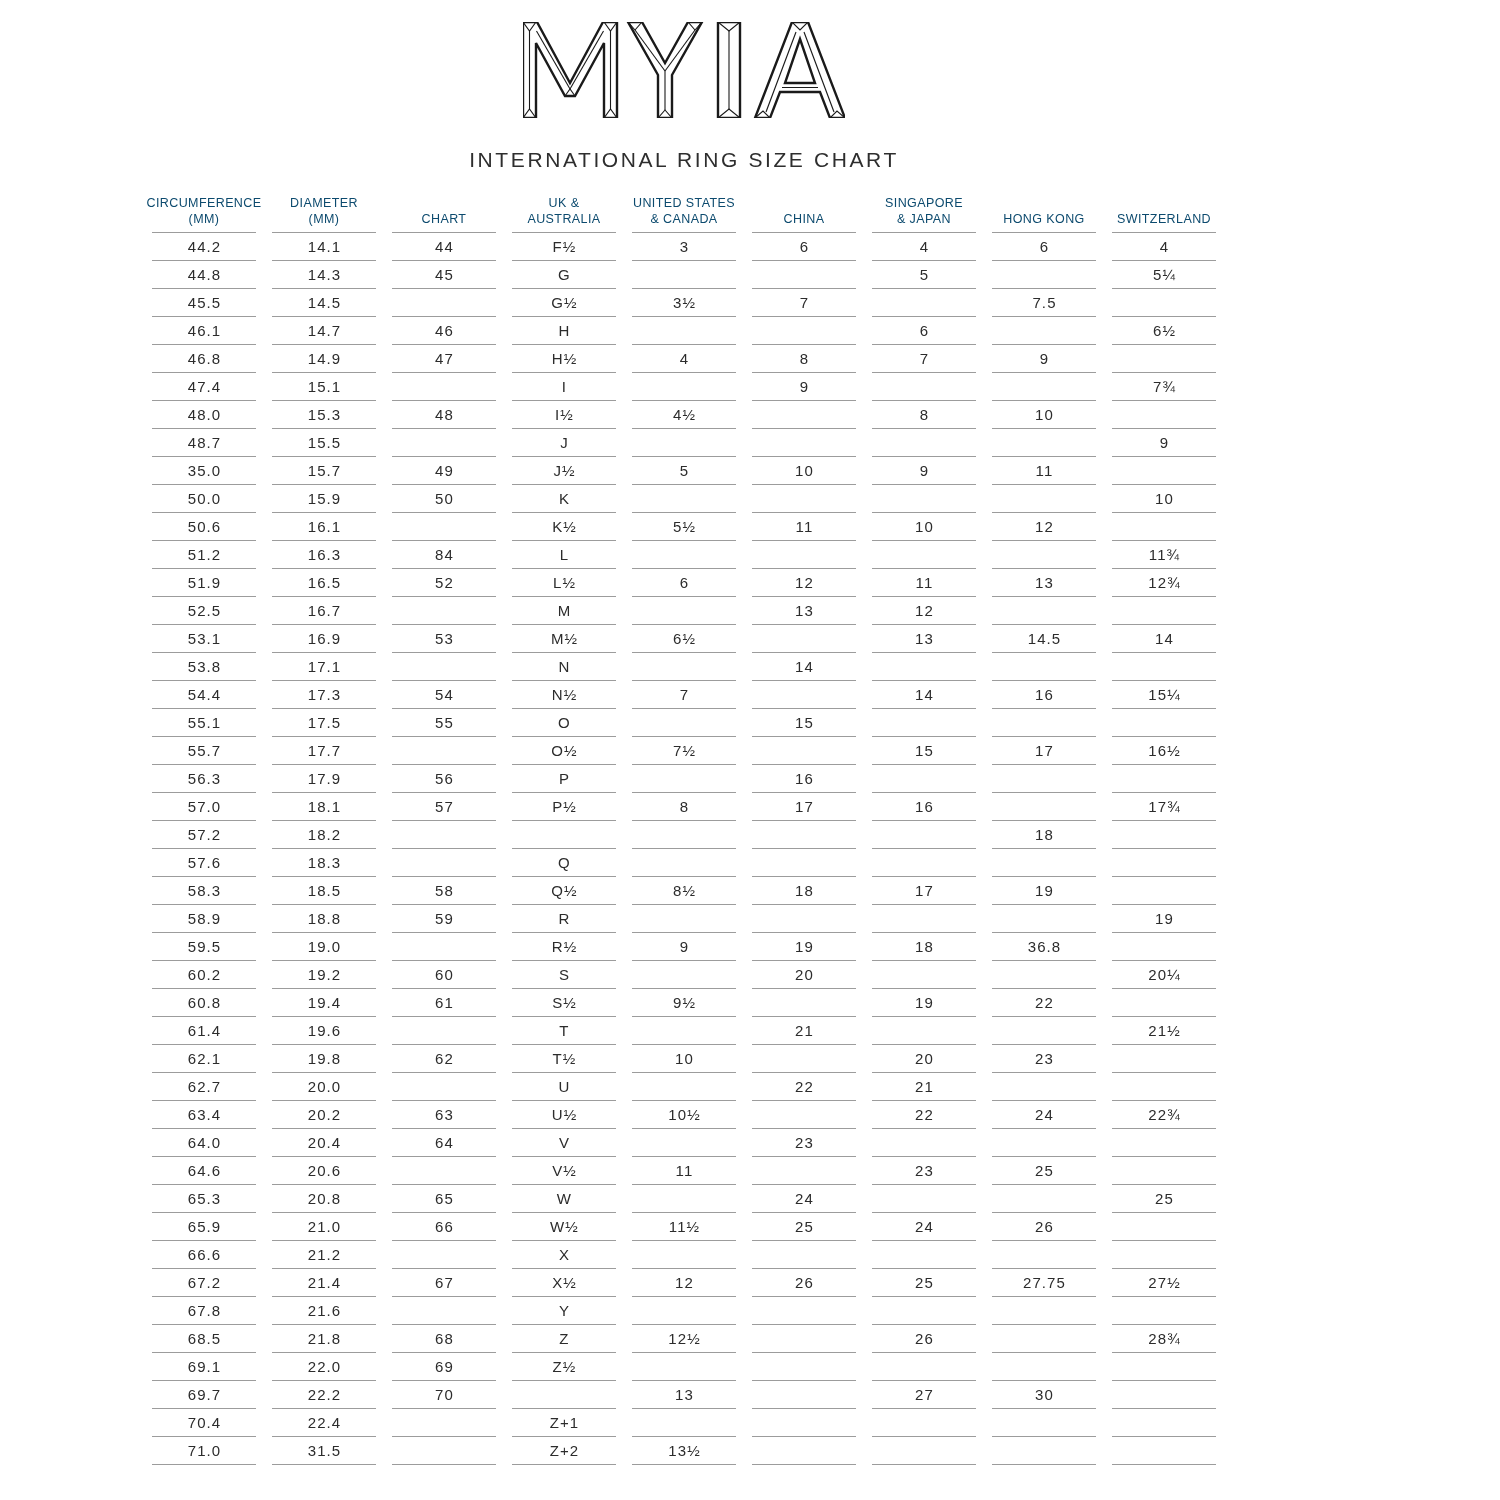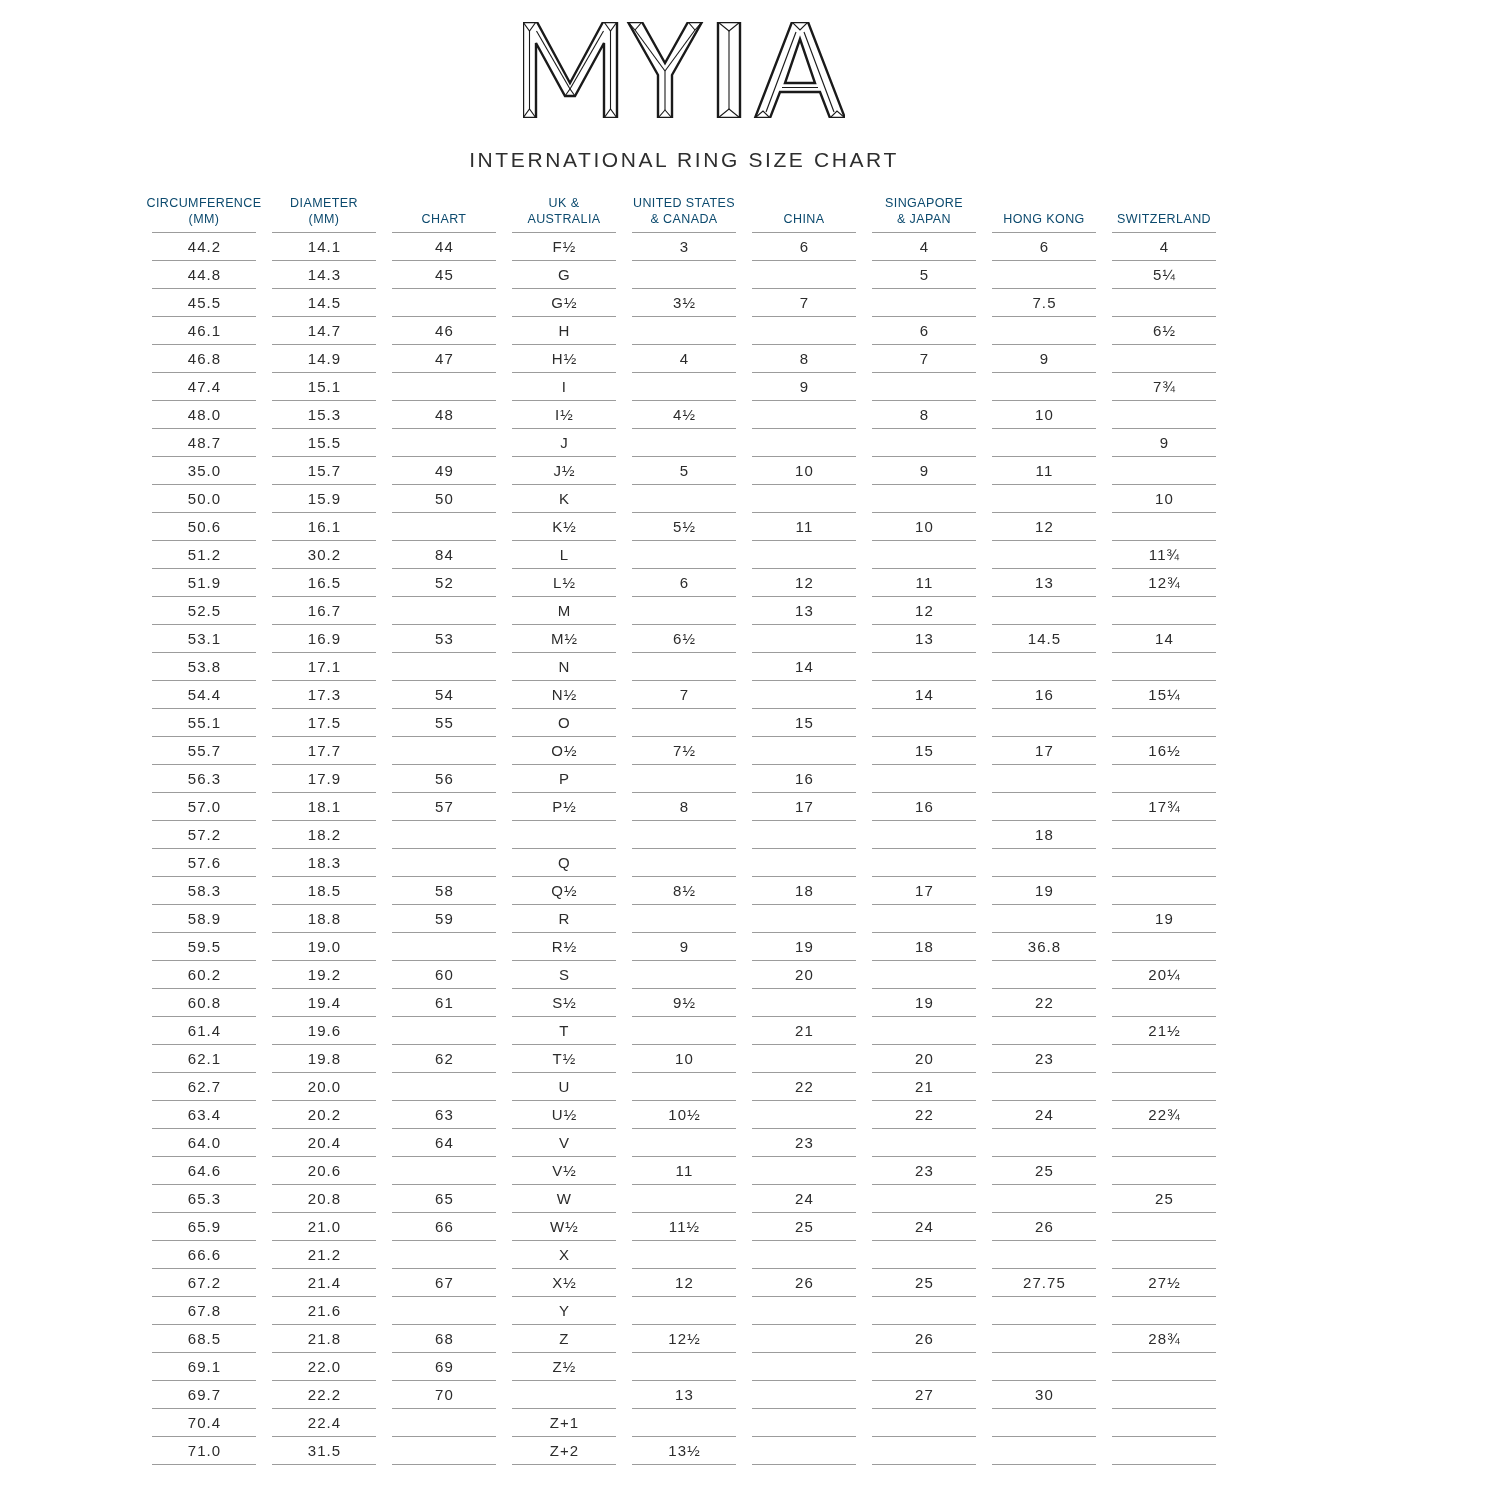--- a/index.html
+++ b/index.html
@@ -255,21 +255,21 @@
       <div class="cell data-cell">50.6</div>
       <div class="cell data-cell">16.1</div>
       <div class="cell data-cell"></div>
       <div class="cell data-cell">K½</div>
       <div class="cell data-cell">5½</div>
       <div class="cell data-cell">11</div>
       <div class="cell data-cell">10</div>
       <div class="cell data-cell">12</div>
       <div class="cell data-cell"></div>
       <div class="cell data-cell">51.2</div>
-      <div class="cell data-cell">30.2</div>
+      <div class="cell data-cell">16.3</div>
       <div class="cell data-cell">84</div>
       <div class="cell data-cell">L</div>
       <div class="cell data-cell"></div>
       <div class="cell data-cell"></div>
       <div class="cell data-cell"></div>
       <div class="cell data-cell"></div>
       <div class="cell data-cell">11¾</div>
       <div class="cell data-cell">51.9</div>
       <div class="cell data-cell">16.5</div>
       <div class="cell data-cell">52</div>

